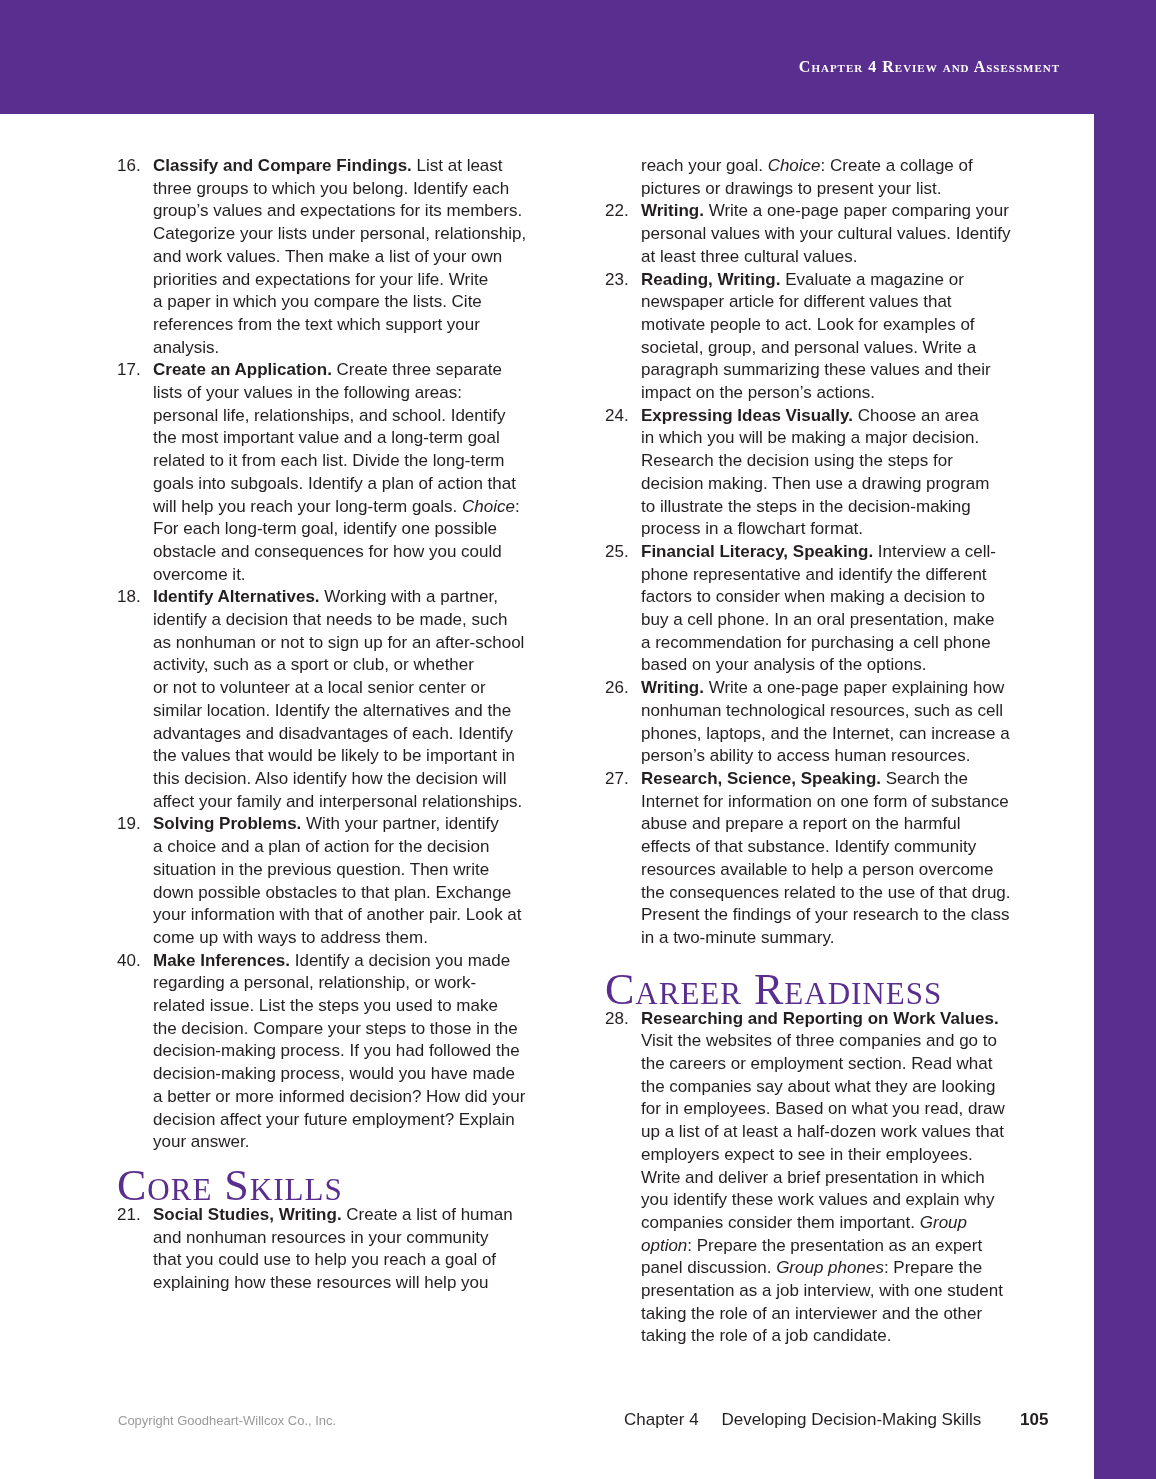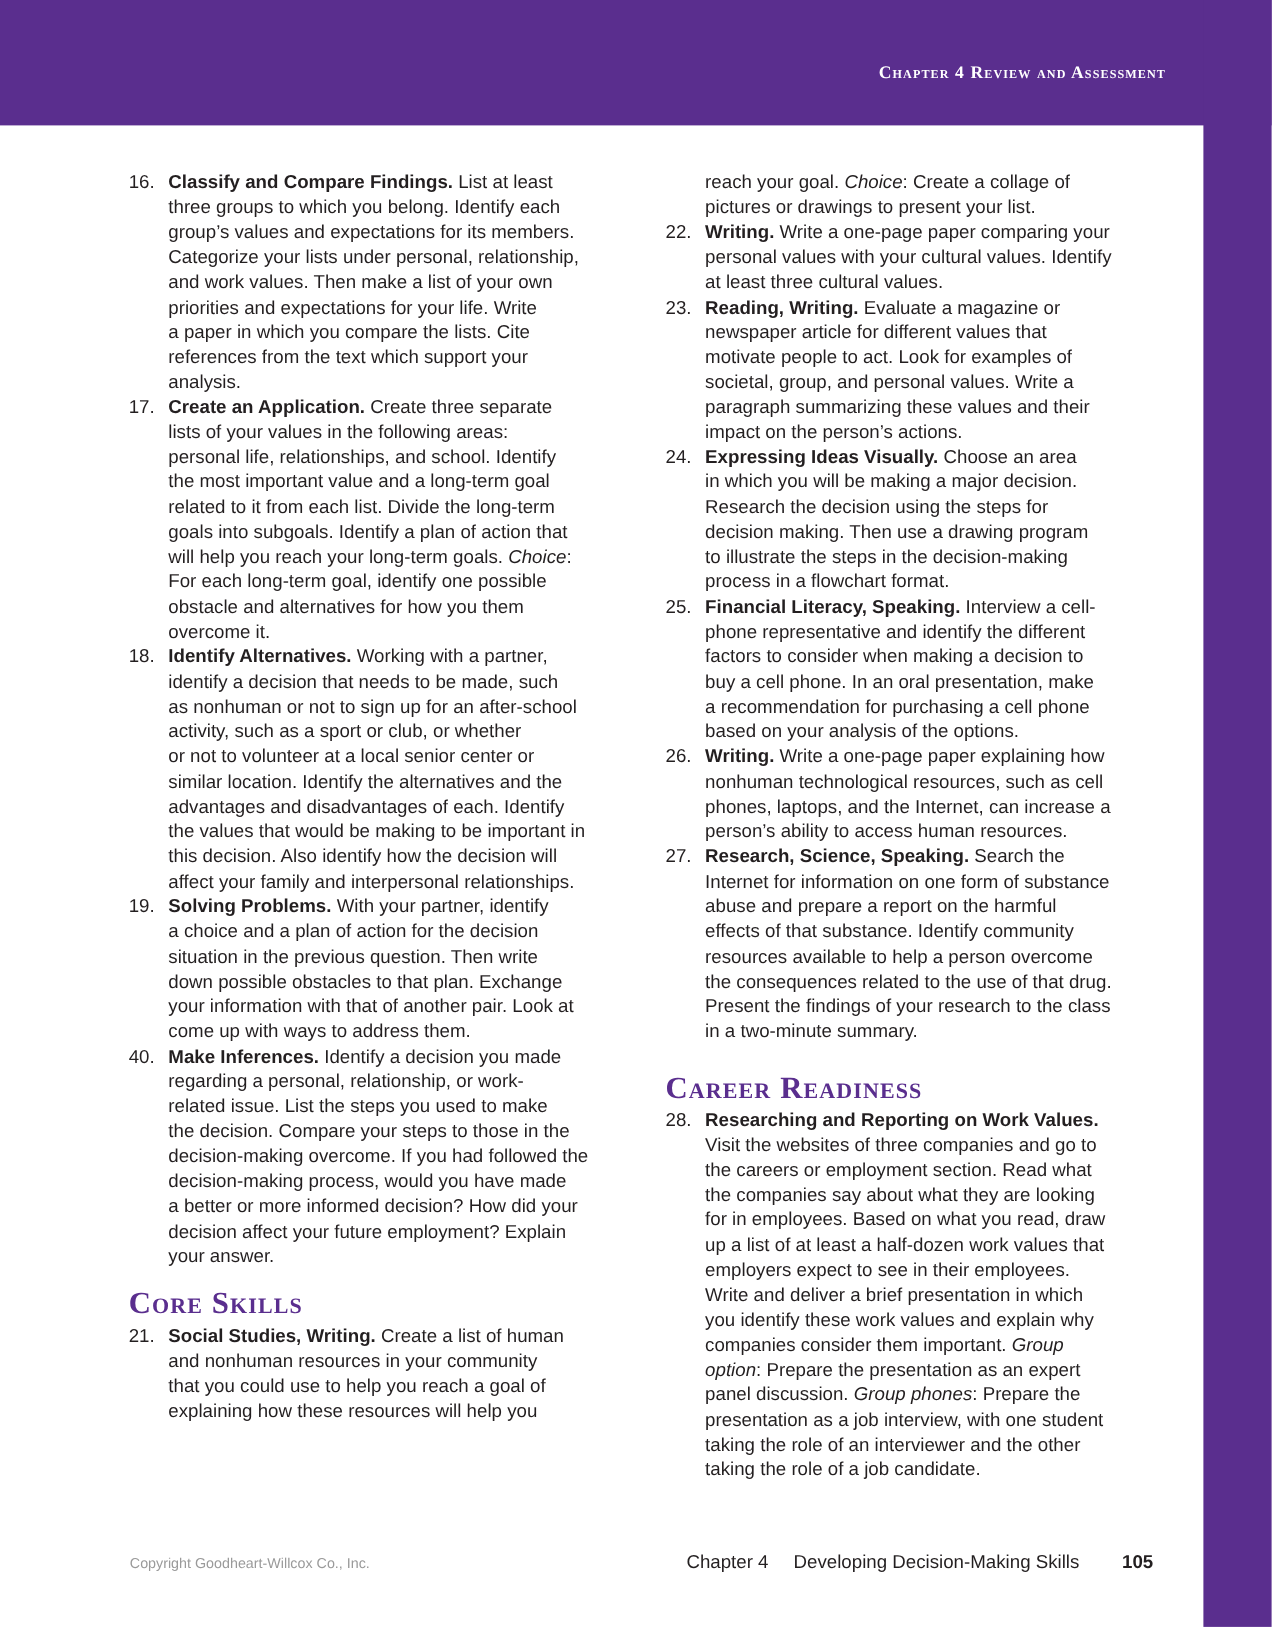--- a/index.html
+++ b/index.html
@@ -7,21 +7,21 @@
   .topbar{position:absolute;left:0;top:0;width:1156px;height:114px;background:#5a2e8e;}
   .sidebar{position:absolute;left:1094px;top:0;width:62px;height:1479px;background:#5a2e8e;}
   .header-title{position:absolute;right:96px;top:58px;color:#fff;font-family:"Liberation Serif",serif;font-weight:bold;font-size:16px;font-variant:small-caps;letter-spacing:1px;white-space:nowrap;}
   .col{position:absolute;top:155px;width:470px;font-size:17px;line-height:22.7px;}
   .col-left{left:117px;}
   .col-right{left:605px;}
   .item{position:relative;padding-left:36px;}
   .num{position:absolute;left:0;top:0;}
   .lead{font-weight:bold;}
   .ln{display:block;white-space:nowrap;}
-  .sec{font-family:"Liberation Serif",serif;font-weight:bold;font-variant:small-caps;color:#5a2e8e;font-size:28px;line-height:36px;margin:14px 0 0 0;letter-spacing:1px;}
+  .sec{font-family:"Liberation Serif",serif;font-weight:normal;font-variant:small-caps;color:#5a2e8e;font-size:44px;line-height:36px;margin:14px 0 0 0;letter-spacing:1px;}
   .footer-left{position:absolute;left:118px;top:1413px;font-size:13px;color:#9a9a9a;}
   .footer-right{position:absolute;left:624px;top:1410px;font-size:17px;color:#231f20;white-space:nowrap;}
   .footer-right .pg{font-weight:bold;margin-left:34px;}
   .footer-right .ch{margin-right:18px;}
 </style>
 </head>
 <body>
 
 <div class="topbar"></div>
 <div class="sidebar"></div>
@@ -43,52 +43,52 @@
     <div class="item">
       <span class="num">17.</span>
       <span class="ln"><span class="lead">Create an Application.</span> Create three separate</span>
       <span class="ln">lists of your values in the following areas:</span>
       <span class="ln">personal life, relationships, and school. Identify</span>
       <span class="ln">the most important value and a long-term goal</span>
       <span class="ln">related to it from each list. Divide the long-term</span>
       <span class="ln">goals into subgoals. Identify a plan of action that</span>
       <span class="ln">will help you reach your long-term goals. <i>Choice</i>:</span>
       <span class="ln">For each long-term goal, identify one possible</span>
-      <span class="ln">obstacle and alternatives for how you them</span>
+      <span class="ln">obstacle and consequences for how you could</span>
       <span class="ln">overcome it.</span>
     </div>
     <div class="item">
       <span class="num">18.</span>
       <span class="ln"><span class="lead">Identify Alternatives.</span> Working with a partner,</span>
       <span class="ln">identify a decision that needs to be made, such</span>
       <span class="ln">as nonhuman or not to sign up for an after-school</span>
       <span class="ln">activity, such as a sport or club, or whether</span>
       <span class="ln">or not to volunteer at a local senior center or</span>
       <span class="ln">similar location. Identify the alternatives and the</span>
       <span class="ln">advantages and disadvantages of each. Identify</span>
-      <span class="ln">the values that would be making to be important in</span>
+      <span class="ln">the values that would be likely to be important in</span>
       <span class="ln">this decision. Also identify how the decision will</span>
       <span class="ln">affect your family and interpersonal relationships.</span>
     </div>
     <div class="item">
       <span class="num">19.</span>
       <span class="ln"><span class="lead">Solving Problems.</span> With your partner, identify</span>
       <span class="ln">a choice and a plan of action for the decision</span>
       <span class="ln">situation in the previous question. Then write</span>
       <span class="ln">down possible obstacles to that plan. Exchange</span>
       <span class="ln">your information with that of another pair. Look at</span>
       <span class="ln">come up with ways to address them.</span>
     </div>
     <div class="item">
       <span class="num">40.</span>
       <span class="ln"><span class="lead">Make Inferences.</span> Identify a decision you made</span>
       <span class="ln">regarding a personal, relationship, or work-</span>
       <span class="ln">related issue. List the steps you used to make</span>
       <span class="ln">the decision. Compare your steps to those in the</span>
-      <span class="ln">decision-making overcome. If you had followed the</span>
+      <span class="ln">decision-making process. If you had followed the</span>
       <span class="ln">decision-making process, would you have made</span>
       <span class="ln">a better or more informed decision? How did your</span>
       <span class="ln">decision affect your future employment? Explain</span>
       <span class="ln">your answer.</span>
     </div>
     <div class="sec">Core Skills</div>
     <div class="item">
       <span class="num">21.</span>
       <span class="ln"><span class="lead">Social Studies, Writing.</span> Create a list of human</span>
       <span class="ln">and nonhuman resources in your community</span>

